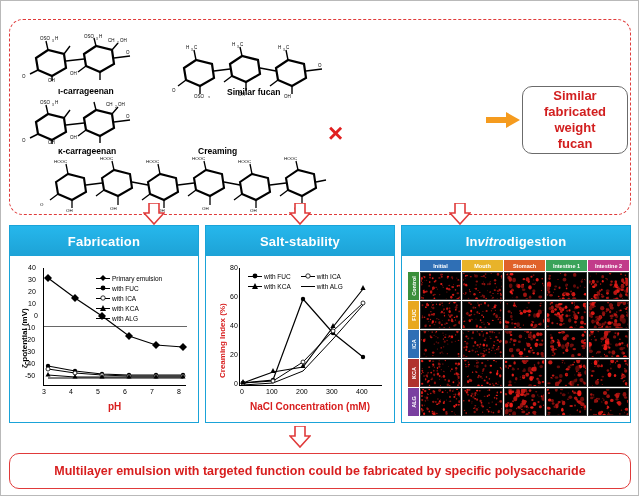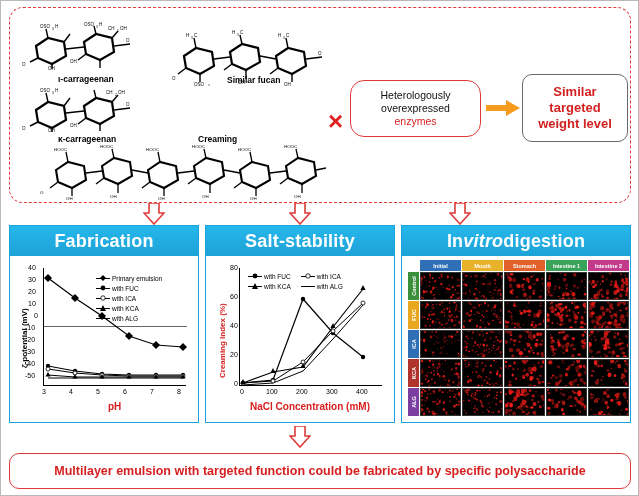--- a/index.html
+++ b/index.html
@@ -20,21 +20,21 @@
     width: 639px;
     height: 496px;
     background: #ffffff;
     border: 1px solid #b9b9b9;
     box-sizing: border-box;
   }
 
   
   .top-panel {
     position: absolute;
-    left: 8px; top: 6px;
+    left: 8px; top: 18px;
     width: 622px; height: 196px;
     border: 1.5px dashed #e03a3a;
     border-radius: 14px;
     box-sizing: border-box;
     background: #ffffff;
   }
 
   .struct-label {
     position: absolute;
     font-size: 8.5px;
@@ -121,21 +121,21 @@
     border: 1px solid #1aa3d8;
     background: #ffffff;
   }
   .panel-header {
     height: 30px;
     background: linear-gradient(to bottom, #26b7ec 0%, #1da2d6 100%);
     color: #ffffff;
     display: flex;
     align-items: center;
     justify-content: center;
-    font-size: 18px;
+    font-size: 13px;
     font-weight: bold;
     letter-spacing: .2px;
   }
   .panel-header em { font-style: italic; font-weight: bold; }
   .panel-body {
     position: relative;
     background: #ffffff;
     height: calc(100% - 30px);
   }
 
@@ -379,35 +379,30 @@
         <text x="72" y="54">OH</text>
         <text x="120" y="56">OH</text>
         <text x="164" y="54">OH</text>
         <text x="212" y="56">OH</text>
         <text x="256" y="54">OH</text>
       </g>
     </svg>
 
     <div class="x-mark">×</div>
 
-    <div class="enzyme-box">
-      <div class="enzyme-line">Heterologously</div>
-      <div class="enzyme-line">overexpressed</div>
-      <div class="enzyme-line red">enzymes</div>
-    </div>
 
     <svg class="arrow-orange" viewBox="0 0 34 16">
       <polygon points="0,5 20,5 20,0 34,8 20,16 20,11 0,11" fill="#f59b1e"></polygon>
     </svg>
 
     <div class="similar-box">
       <div class="similar-text">
         <span>Similar</span><br>
-        <span>targeted</span><br>
-        <span>weight level</span>
+        <span>fabricated</span><br>
+        <span>weight fucan</span>
       </div>
     </div>
   </div>
 
   <svg class="down-arrow" style="left:142px; top:202px;" viewBox="0 0 22 22">
     <polygon points="6,0 16,0 16,10 21,10 11,21 1,10 6,10" fill="#ffffff" stroke="#e03a3a" stroke-width="1.6"></polygon>
   </svg>
   <svg class="down-arrow" style="left:288px; top:202px;" viewBox="0 0 22 22">
     <polygon points="6,0 16,0 16,10 21,10 11,21 1,10 6,10" fill="#ffffff" stroke="#e03a3a" stroke-width="1.6"></polygon>
   </svg>

